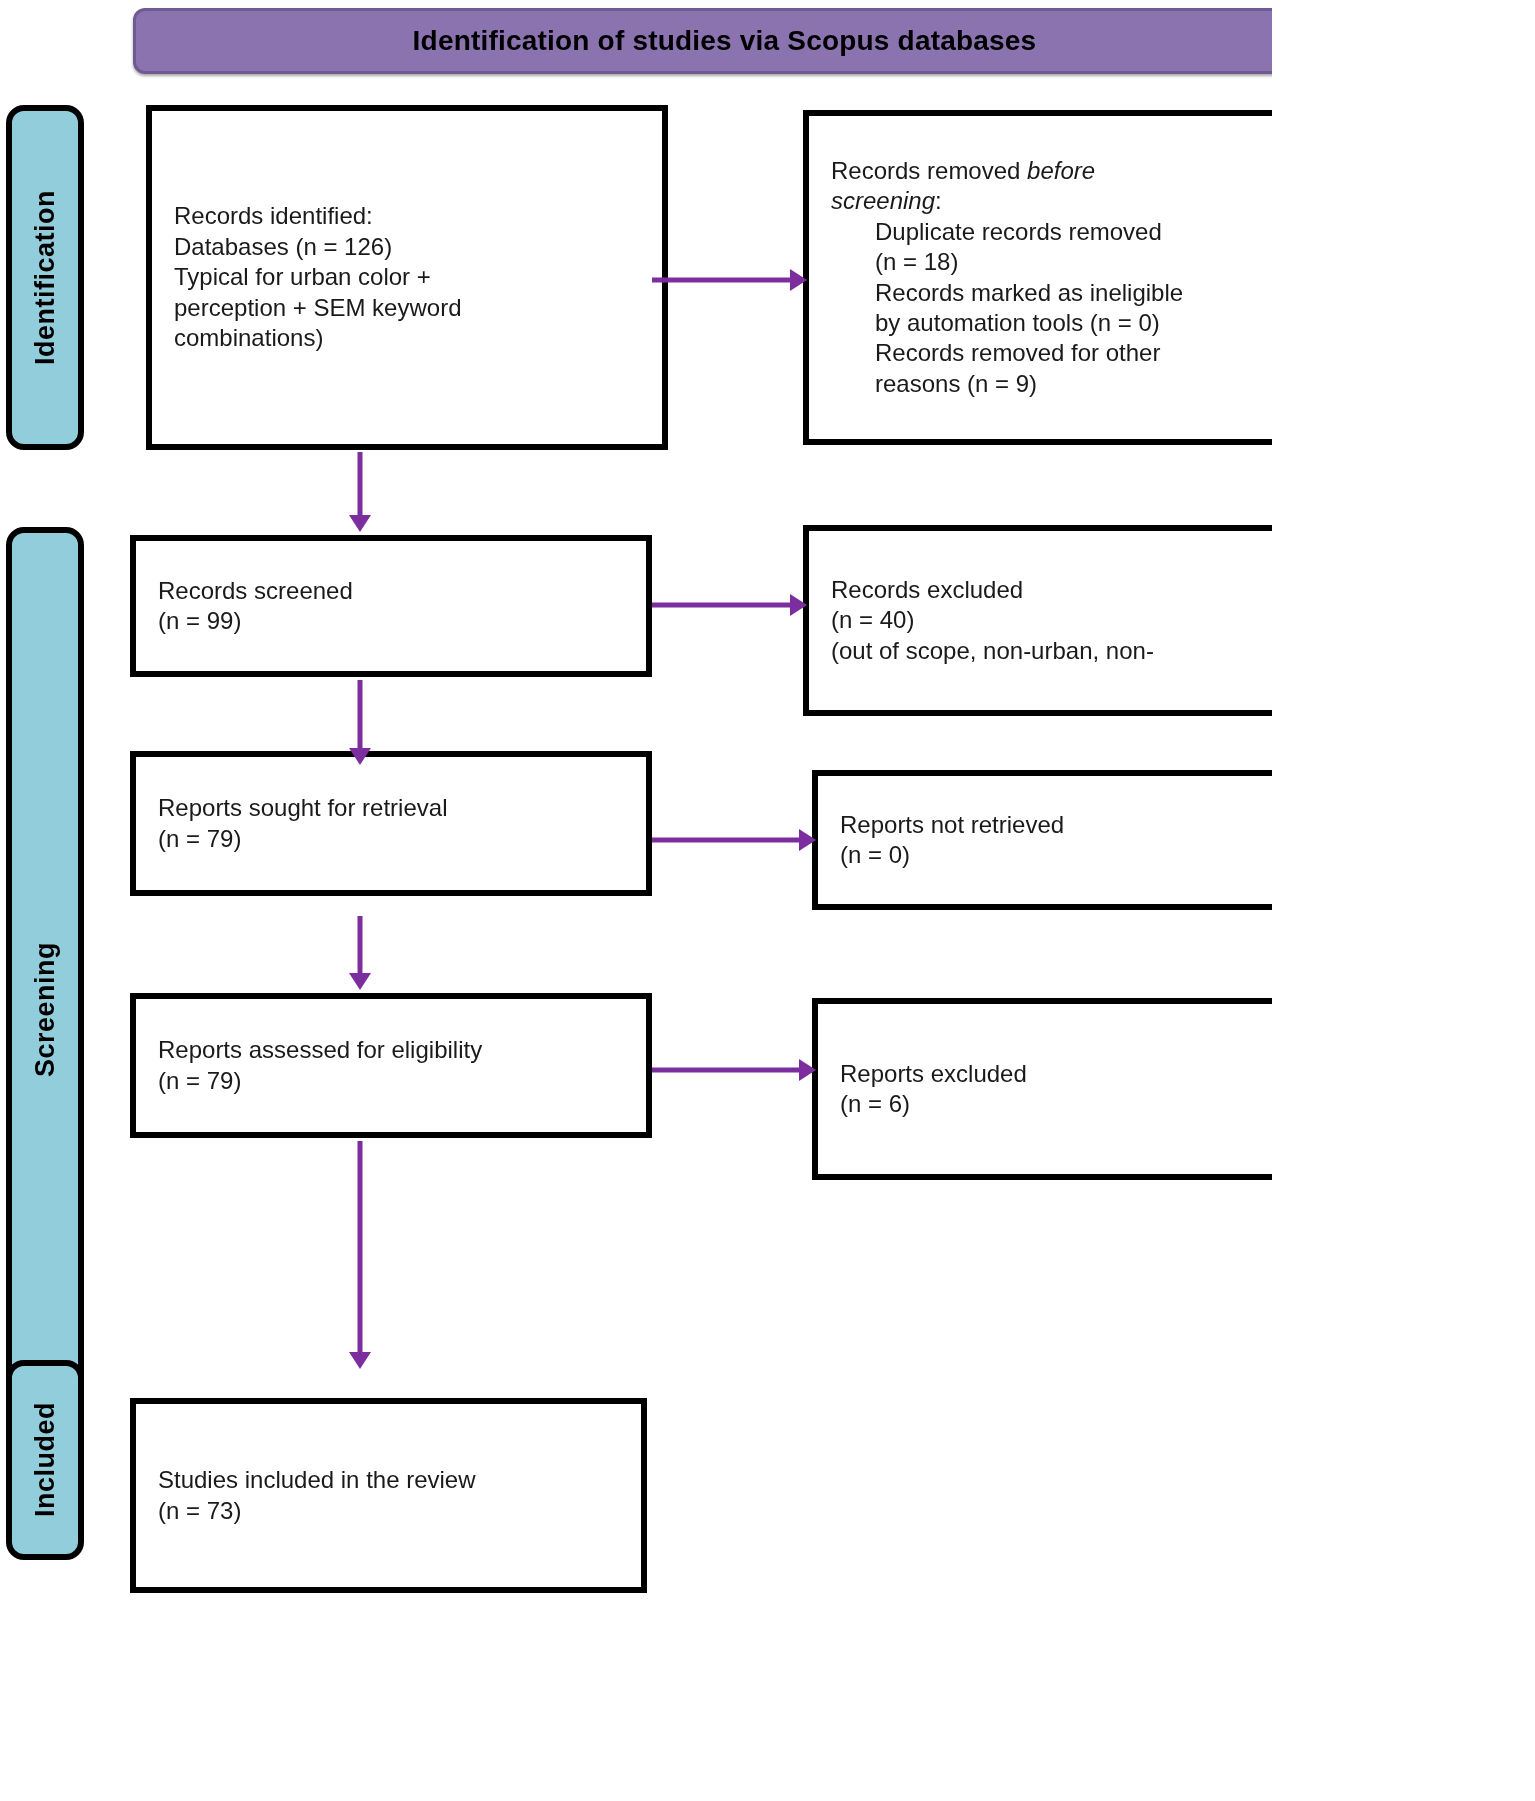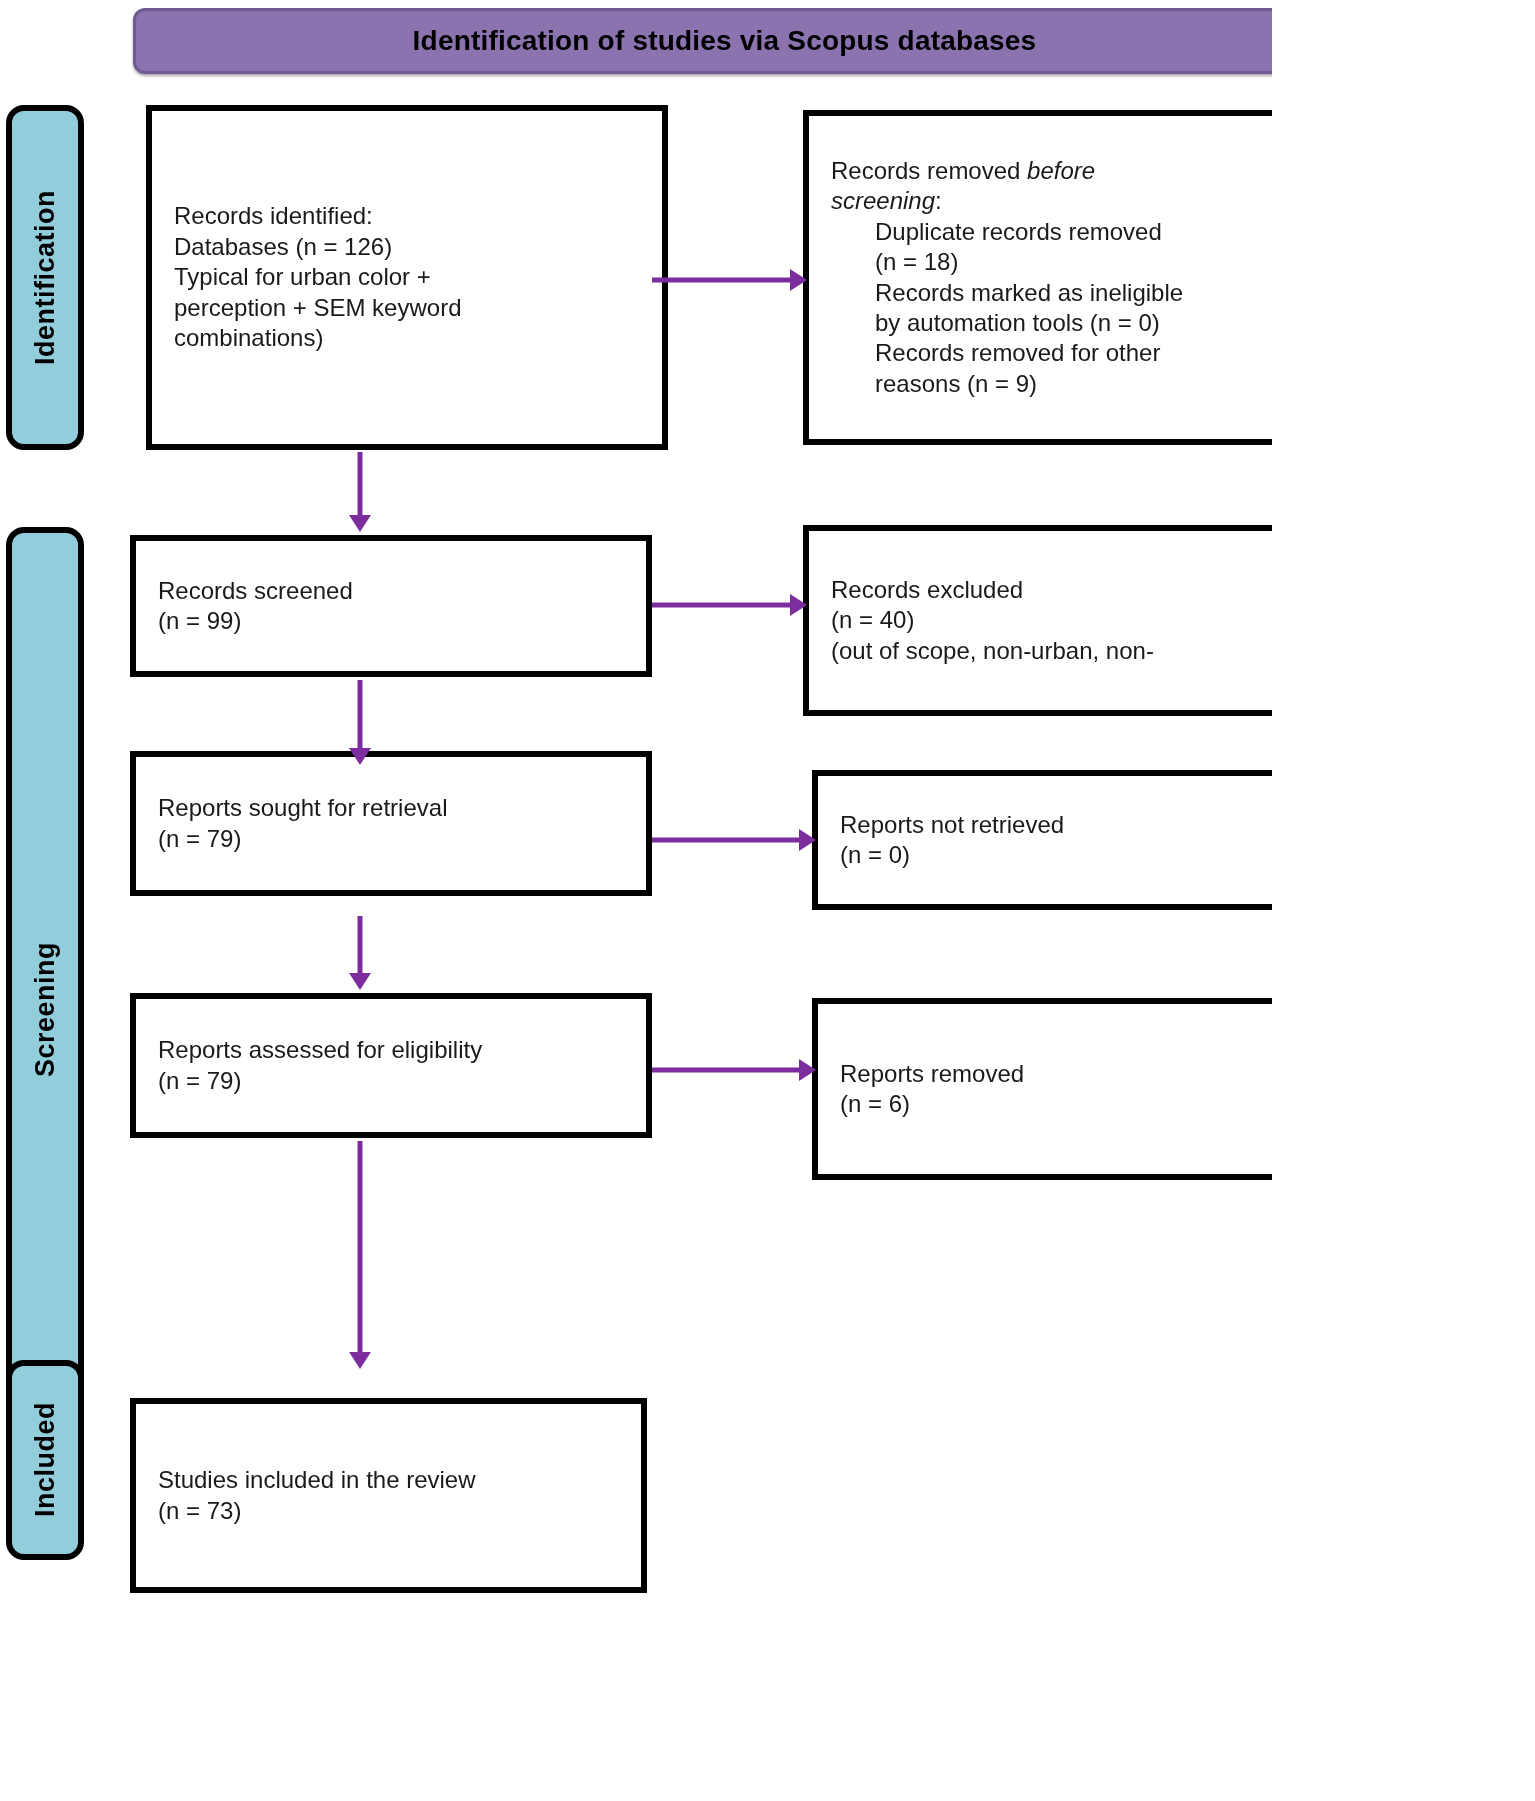--- a/index.html
+++ b/index.html
@@ -189,21 +189,21 @@
     <p>Reports not retrieved</p>
     <p>(n = 0)</p>
   </div>
 
   <div class="box" id="box-assessed">
     <p>Reports assessed for eligibility</p>
     <p>(n = 79)</p>
   </div>
 
   <div class="box" id="box-rep-excluded">
-    <p>Reports removed</p>
+    <p>Reports excluded</p>
     <p>(n = 6)</p>
   </div>
 
   <div class="box" id="box-included">
     <p>Studies included in the review</p>
     <p>(n = 73)</p>
   </div>
 
   <div class="arrow-v" id="arrow-id-to-screened">
     <div class="shaft"></div>

